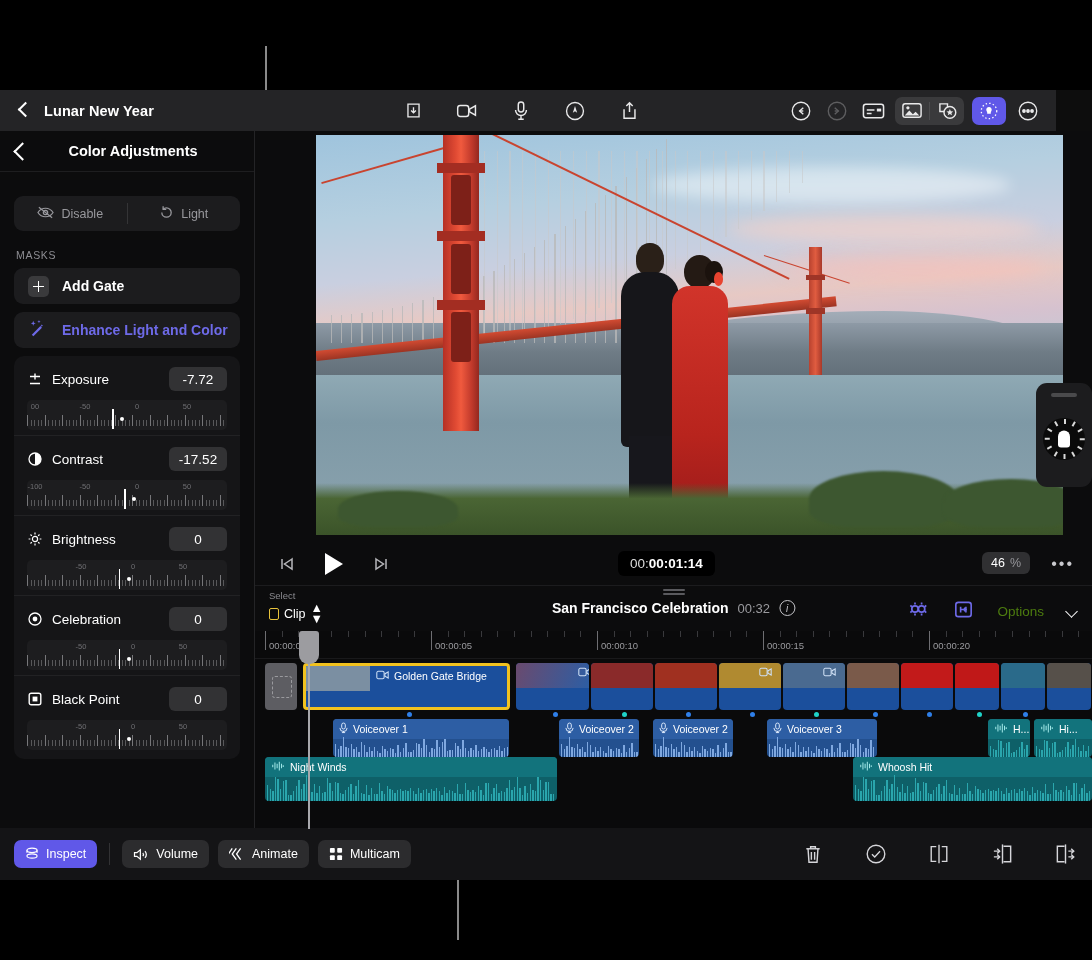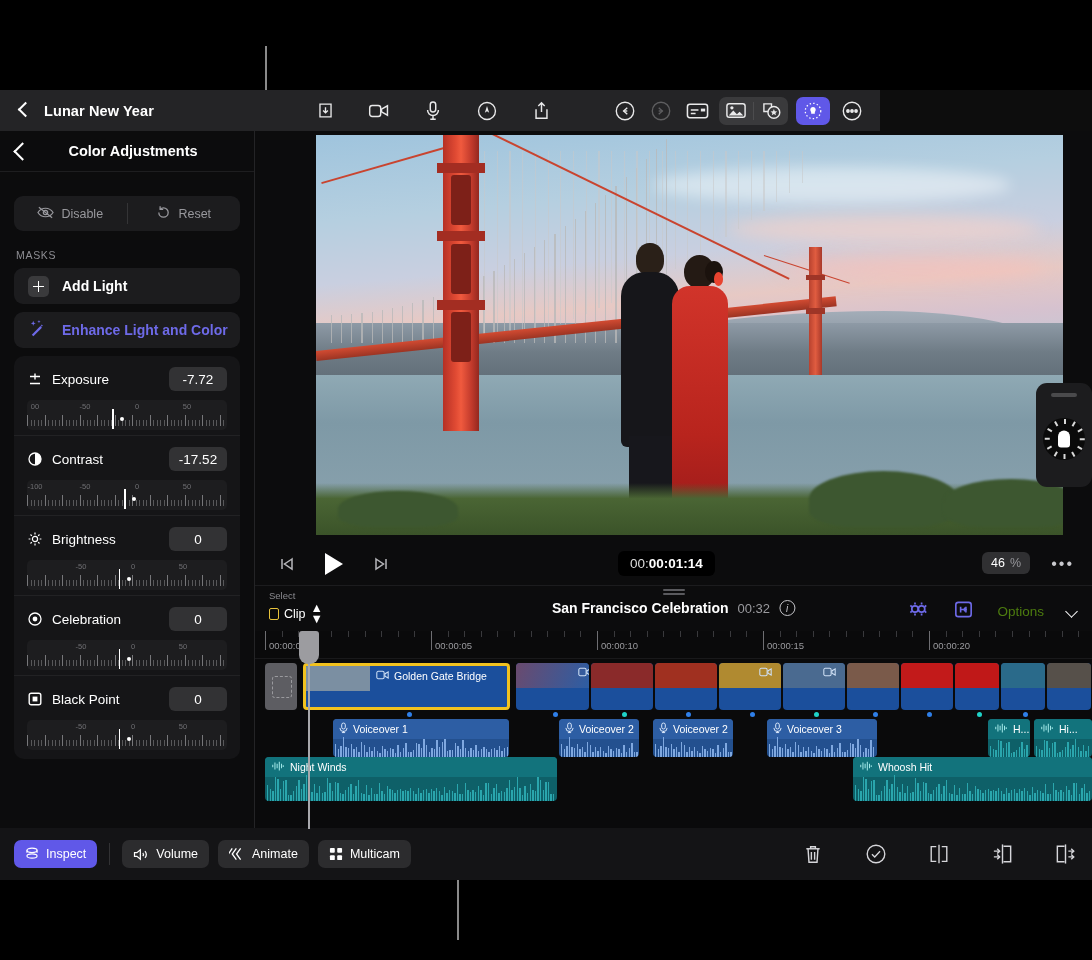--- a/index.html
+++ b/index.html
@@ -13,21 +13,21 @@
 
   
   .callout-v-top { position: absolute; left: 265px; top: 46px; width: 2px; height: 344px; background: #8a8a8a; }
   .callout-h-top { position: absolute; left: 245px; top: 388px; width: 22px; height: 2px; background: #8a8a8a; }
   .callout-v-bot { position: absolute; left: 457px; top: 742px; width: 2px; height: 198px; background: #8a8a8a; }
 
   
   .device { position: absolute; left: 0; top: 90px; width: 1092px; height: 778px; background: #0d0d0d; }
 
   
-  .topbar { position: absolute; left:0; top:0; width:880px; height:41px; background:#242426; display:flex; align-items:center; }
+  .topbar { position: absolute; left:0; top:0; width:1056px; height:41px; background:#242426; display:flex; align-items:center; }
   .topbar-left { width: 255px; display:flex; align-items:center; padding-left: 18px; gap: 16px; }
   .chev-back { width: 10px; height: 17px; position: relative; }
   .chev-back::before {
     content:""; position:absolute; left:2px; top:2px; width:9px; height:9px;
     border-left: 2px solid #fff; border-bottom: 2px solid #fff; transform: rotate(45deg);
   }
   .proj-title { color:#fff; font-size:14.5px; font-weight:bold; letter-spacing:.1px; }
   .topbar-center { flex:1; display:flex; align-items:center; justify-content:center; gap:26px; }
   .topbar-right { display:flex; align-items:center; gap:8px; padding-right:14px; }
   .ticon { width:28px; height:26px; display:flex; align-items:center; justify-content:center; color:#e9e9ea; }
@@ -308,29 +308,29 @@
             <span>Disable</span>
           </div>
           <div class="dr-sep"></div>
           <div class="dr-btn">
             <span>
               <svg width="15" height="15" viewBox="0 0 16 16" fill="none" stroke="currentColor" stroke-width="1.4">
                   <path d="M3 8a5 5 0 105-5 5 5 0 00-3.6 1.5"></path>
                   <path d="M4.4 1.3v3.3h3.3"></path>
                 </svg>
             </span>
-            <span>Reset</span>
+            <span>Light</span>
           </div>
         </div>
 
         <div class="sec-label">MASKS</div>
 
         <div class="bigbtn">
           <div class="plusbox"></div>
-          <div class="lbl">Add Light</div>
+          <div class="lbl">Add Gate</div>
         </div>
 
         <div class="bigbtn enh">
           <span>
             <svg width="21" height="21" viewBox="0 0 22 22" fill="#6e6ae8">
                 <path d="M4 17.5l9-9 1.6 1.6-9 9z"></path>
                 <path d="M5.5 3l.7 1.9 1.9.7-1.9.7-.7 1.9-.7-1.9L2.9 5.6l1.9-.7z"></path>
                 <path d="M11.5 2l.5 1.3 1.3.5-1.3.5-.5 1.3-.5-1.3-1.3-.5 1.3-.5z"></path>
                 <path d="M14.5 6.5l.4 1 1 .4-1 .4-.4 1-.4-1-1-.4 1-.4z"></path>
               </svg>

